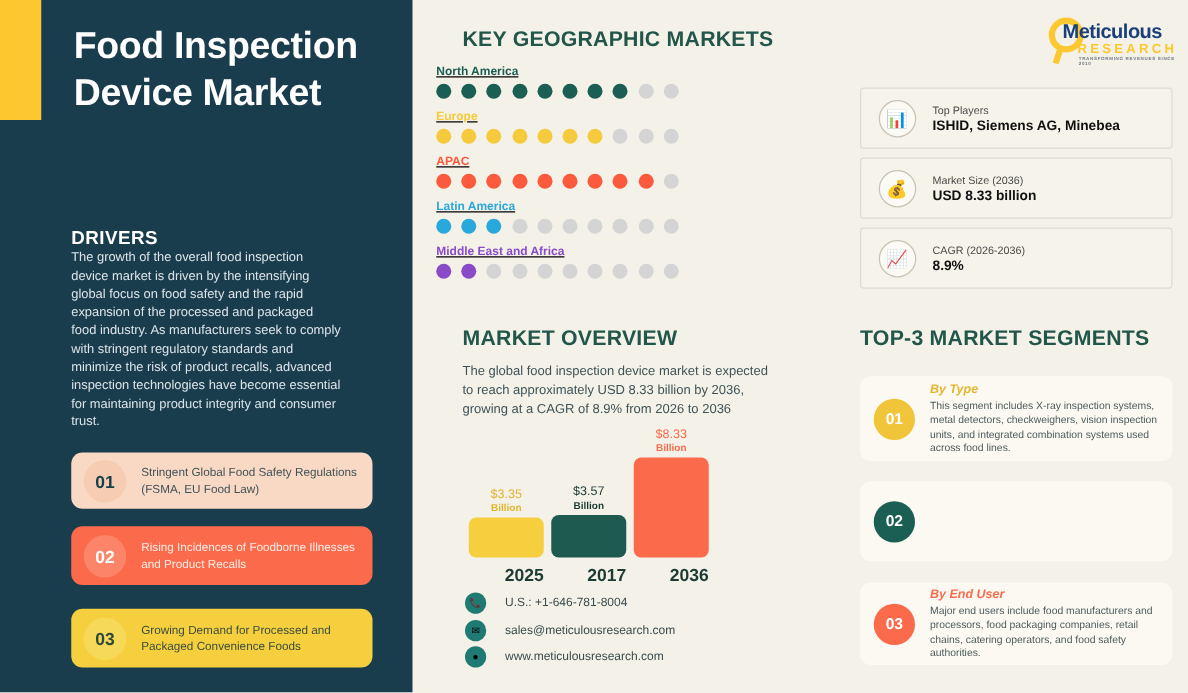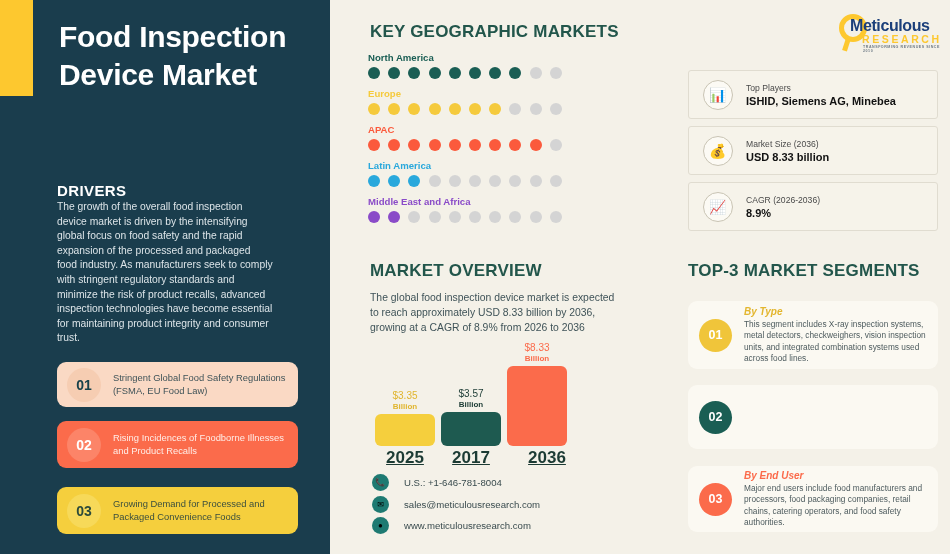--- a/index.html
+++ b/index.html
@@ -84,21 +84,21 @@
     color: #22564B;
     font-size: 17px;
     font-weight: bold;
     letter-spacing: 0.2px;
   }
   #title-geo { left: 370px; top: 22px; }
   #title-overview { left: 370px; top: 261px; }
   #title-segments { left: 688px; top: 261px; }
 
   
-  .geo-row { position: absolute; left: 368px; }
+  .geo-row { position: absolute; left: 349px; text-decoration: underline; }
   .geo-label { font-size: 9.6px; font-weight: bold; margin-bottom: 4px; }
   .dots { display: flex; gap: 8.2px; }
   .dot { width: 12px; height: 12px; border-radius: 50%; background: #D4D4D4; }
 
   
   .kpi-card {
     position: absolute;
     left: 688px;
     width: 250px;
     height: 49px;
@@ -143,22 +143,22 @@
     display: flex;
     flex-direction: column;
     align-items: center;
     justify-content: flex-end;
   }
   .bar-valtop { font-size: 10px; font-weight: normal; line-height: 1.08; text-align: center; }
   .bar-valsub { font-size: 8px; font-weight: bold; line-height: 1.15; text-align: center; margin-bottom: 3px; }
   .bar-rect { width: 60px; border-radius: 6px; }
   .bar-year {
     position: absolute; bottom: 2px;
-    width: 60px; text-align: center;
-    font-size: 17px; font-weight: bold; color: #1C3B34; text-decoration: underline;
+    width: 60px; text-align: right;
+    font-size: 14px; font-weight: bold; color: #1C3B34;
   }
 
   
   .contact-row {
     position: absolute; left: 372px;
     display: flex; align-items: center;
   }
   .contact-ic {
     width: 17px; height: 17px; border-radius: 50%;
     background: #1E7A72;
@@ -361,21 +361,21 @@
       <div class="bar-valtop" style="color: rgb(28, 59, 52);">$3.57</div>
       <div class="bar-valsub" style="color: rgb(28, 59, 52);">Billion</div>
       <div class="bar-rect" style="height: 34px; background: rgb(30, 90, 80);"></div>
     </div>
     <div class="bar-year" style="left: 71px;">2017</div>
     <div class="bar-col" style="left: 137px;">
       <div class="bar-valtop" style="color: rgb(251, 107, 75);">$8.33</div>
       <div class="bar-valsub" style="color: rgb(251, 107, 75);">Billion</div>
       <div class="bar-rect" style="height: 80px; background: rgb(251, 107, 75);"></div>
     </div>
-    <div class="bar-year" style="left: 147px;">2036</div>
+    <div class="bar-year" style="left: 137px;">2036</div>
   </div>
 
 <div id="contact-rows">
     <div class="contact-row" style="top: 474px;">
       <div class="contact-ic">📞</div>
       <div class="contact-tx">U.S.: +1-646-781-8004</div>
     </div>
     <div class="contact-row" style="top: 496px;">
       <div class="contact-ic">✉</div>
       <div class="contact-tx">sales@meticulousresearch.com</div>

